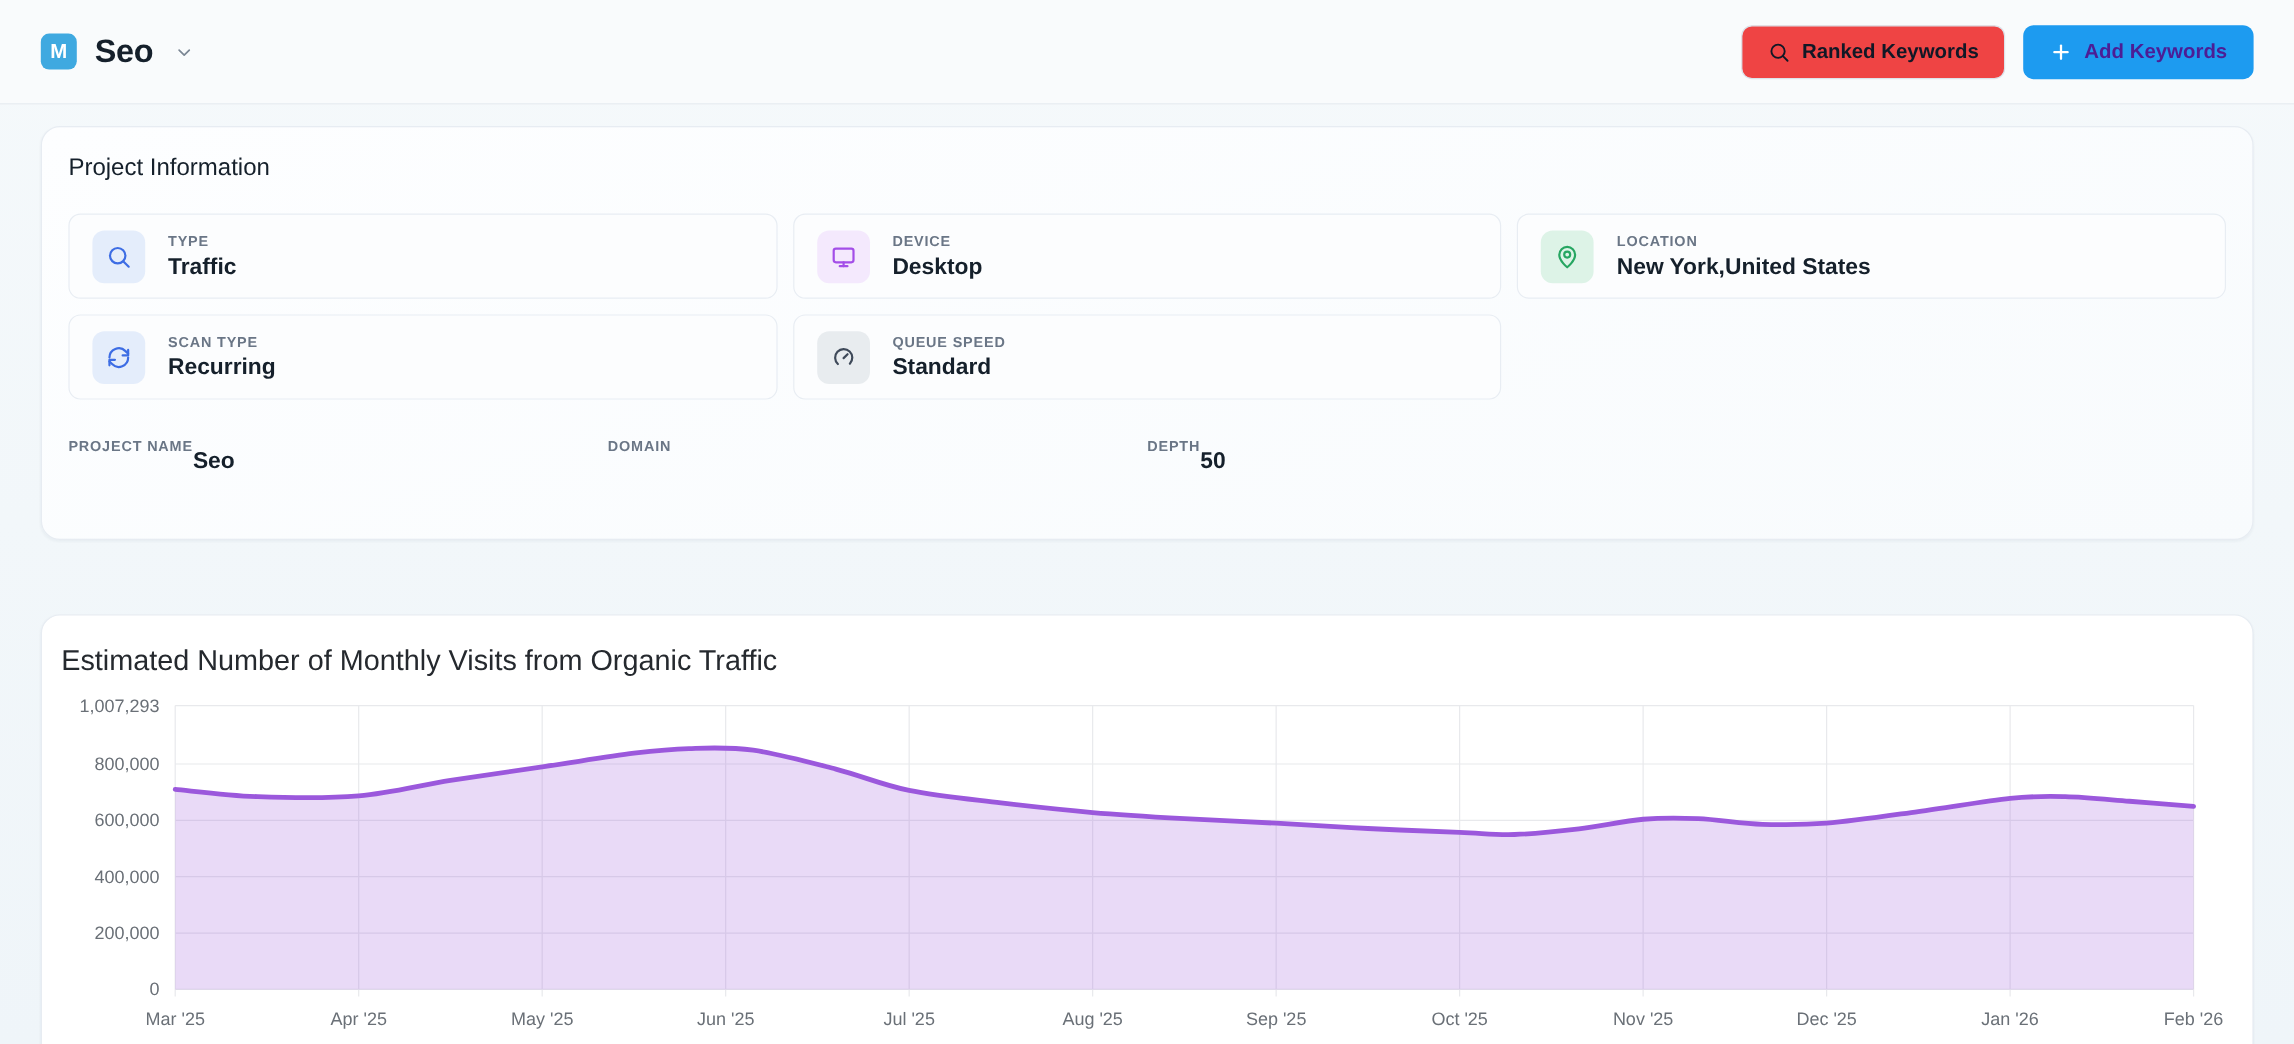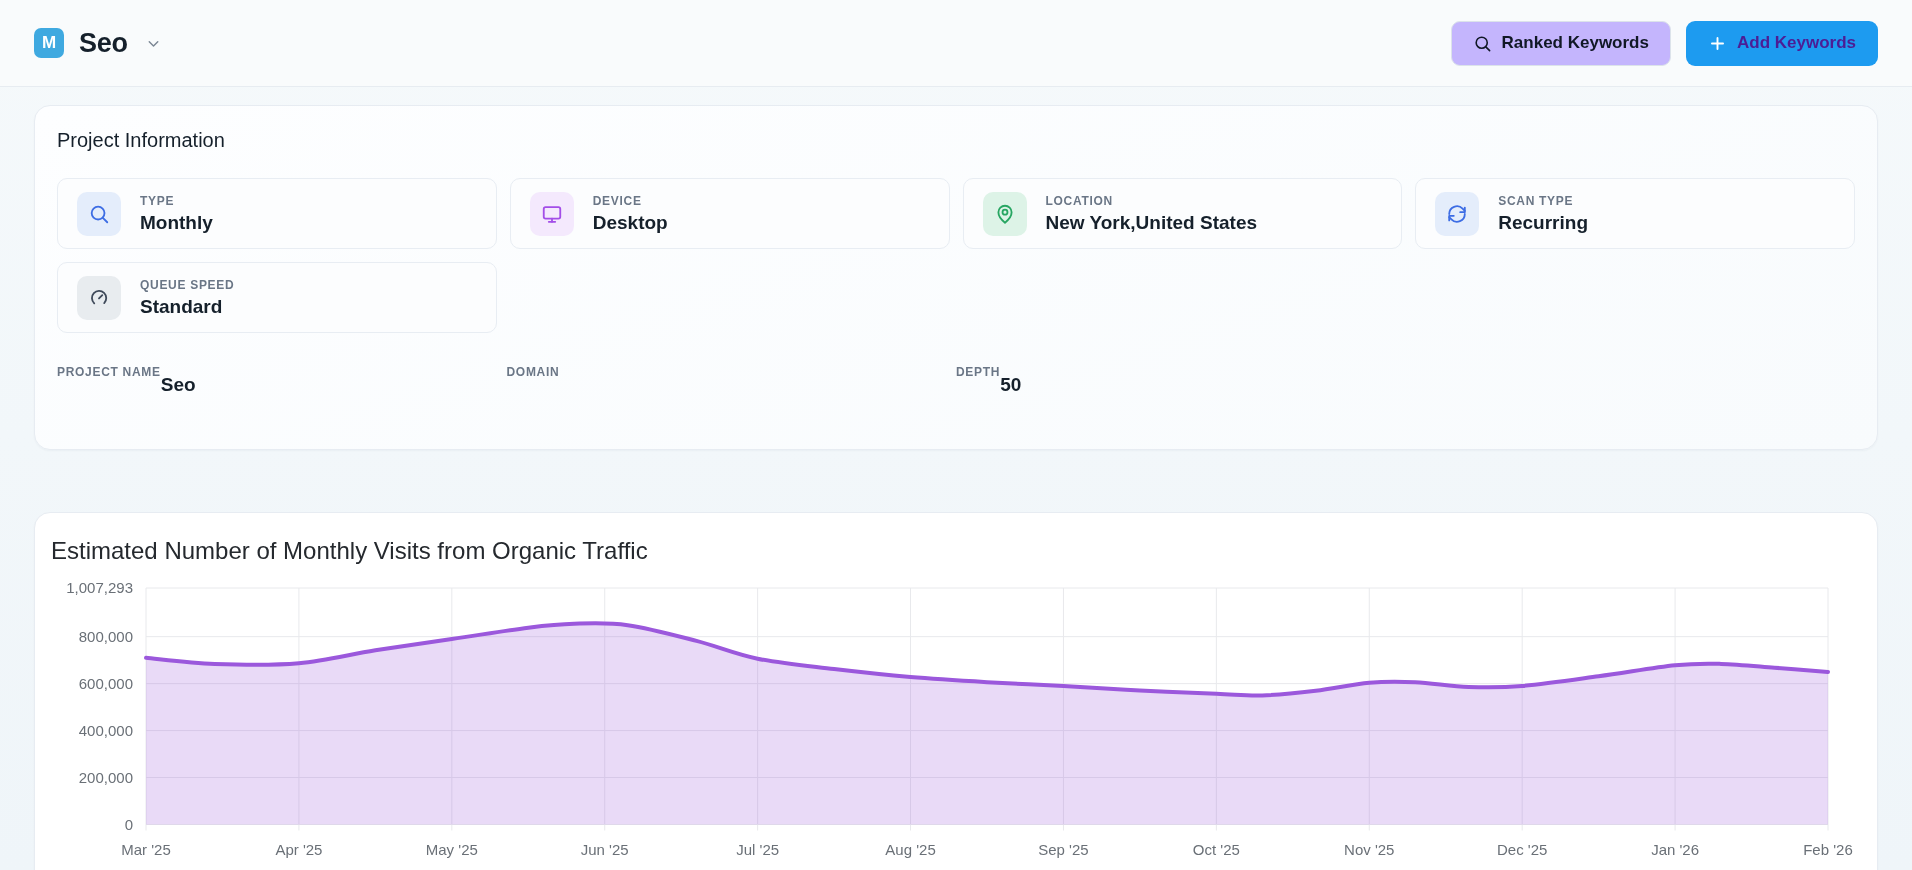--- a/index.html
+++ b/index.html
@@ -18,35 +18,35 @@
   .logo {
     width:30px; height:30px; border-radius:7px; background:#3FA9E0;
     color:#fff; font-weight:bold; font-size:17px;
     display:flex; align-items:center; justify-content:center;
   }
   .app-title { font-size:27px; font-weight:bold; margin-left:15px; letter-spacing:-0.3px; }
   .chev { margin-left:17px; display:flex; align-items:center; color:#7b8794; cursor:pointer; }
   .topbar-actions { margin-left:auto; display:flex; gap:15px; }
   .btn { height:45px; border-radius:9px; display:flex; align-items:center; gap:10px;
          font-size:17px; cursor:pointer; border:none; font-family:inherit; }
-  .btn-secondary { background:#c4b5fd; border:1px solid #dce3ea; color:#111826;
+  .btn-secondary { background:#ef4444; border:1px solid #dce3ea; color:#111826;
                    font-weight:600; padding:0 21px; }
   .btn-primary { background:#1D9BF0; color:#4c1d95; font-weight:bold; padding:0 22px; }
   
   .content { padding:0 34px; }
   .card {
     border:1px solid #e7ecf2; border-radius:16px; background:#fff;
     box-shadow:0 1px 2px rgba(16,42,67,0.04);
   }
   
   .project-card { margin-top:18px; height:345px;
     background:linear-gradient(160deg,#fdfeff 0%,#f8fbfd 100%);
     padding:23px 22px 0; }
   .section-heading { font-size:20px; font-weight:normal; color:#15202b; margin-bottom:26px; }
-  .tiles { display:grid; grid-template-columns:repeat(4,1fr); column-gap:17px; row-gap:18px;gap:13px; }
+  .tiles { display:grid; grid-template-columns:repeat(3,1fr); column-gap:17px; row-gap:18px;gap:13px; }
   .tile { height:71px; background:#fcfdfe; border:1px solid #e8edf3; border-radius:10px;
           display:flex; align-items:center; padding:0 19px; }
   .tile-icon { width:44px; height:44px; border-radius:10px; flex:0 0 44px;
                display:flex; align-items:center; justify-content:center; }
   .tile-text { display:flex; flex-direction:column; margin-left:19px; }
   .lbl { font-size:12px; font-weight:600; letter-spacing:0.7px; color:#6a7686;
          text-transform:uppercase; }
   .val { font-size:19px; font-weight:bold; color:#15202b; margin-top:4px; }
   .meta { display:grid; grid-template-columns:repeat(4,1fr); margin-top:32px; }
   .meta-item { display:flex; flex-direction:row; }
@@ -99,21 +99,21 @@
     <div class="tiles">
         <div class="tile">
           <span class="tile-icon" style="background:#E4EDFB;color:#3D6DE4">
             <svg width="22" height="22" viewBox="0 0 24 24" fill="none" stroke="currentColor" stroke-width="2" stroke-linecap="round" stroke-linejoin="round">
               <circle cx="11" cy="11" r="7"></circle>
               <line x1="16.2" y1="16.2" x2="21" y2="21"></line>
             </svg>
           </span>
           <span class="tile-text">
             <span class="lbl">TYPE</span>
-            <span class="val">Monthly</span>
+            <span class="val">Traffic</span>
           </span>
         </div>
         <div class="tile">
           <span class="tile-icon" style="background:#F4E9FD;color:#A34EE8">
             <svg width="22" height="22" viewBox="0 0 24 24" fill="none" stroke="currentColor" stroke-width="2" stroke-linecap="round" stroke-linejoin="round">
               <rect x="3" y="4.5" width="18" height="12.5" rx="2"></rect>
               <line x1="12" y1="17" x2="12" y2="20.5"></line>
               <line x1="8.5" y1="20.5" x2="15.5" y2="20.5"></line>
             </svg>
           </span>

